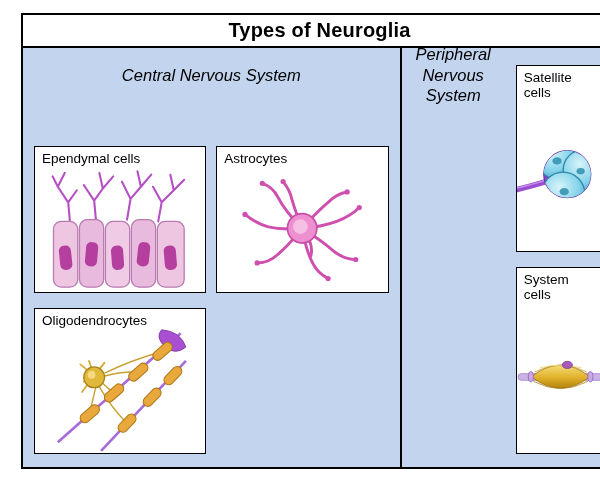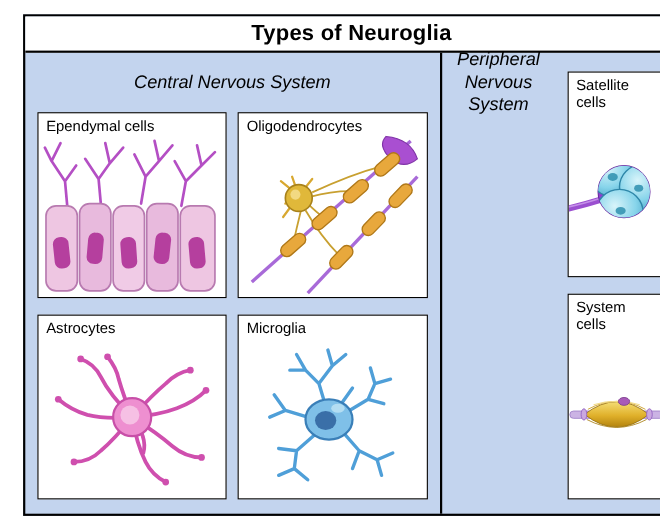--- a/index.html
+++ b/index.html
@@ -40,20 +40,21 @@
     flex: 1;
     display: flex;
     min-height: 0;
   }
   .col-cns {
     width: 63.5%;
     border-right: 2px solid #000;
     display: flex;
     flex-direction: column;
     min-height: 0;
+    gap: 44px;
   }
   .col-pns {
     flex: 1;
     display: flex;
     flex-direction: row;
     min-height: 0;
   }
   .col-header {
     height: 54px;
     flex: 0 0 54px;
@@ -139,54 +140,20 @@
                 <rect x="93" y="62" width="28" height="78" rx="9" fill="#e8badd"></rect>
                 <rect x="123" y="64" width="31" height="76" rx="9" fill="#eec6e2"></rect>
               </g>
               <g fill="#b53f9e">
                 <rect x="10" y="92" width="14" height="28" rx="6" transform="rotate(-6 17 106)"></rect>
                 <rect x="40" y="88" width="14" height="28" rx="6" transform="rotate(5 47 102)"></rect>
                 <rect x="70" y="92" width="14" height="28" rx="6" transform="rotate(-4 77 106)"></rect>
                 <rect x="100" y="88" width="14" height="28" rx="6" transform="rotate(6 107 102)"></rect>
                 <rect x="131" y="92" width="14" height="28" rx="6" transform="rotate(-5 138 106)"></rect>
               </g>
-            </svg>
-          </div>
-        </div>
-
-        <div class="panel">
-          <div class="panel-label">Oligodendrocytes</div>
-          <div class="panel-art">
-            <svg viewBox="0 0 160 145" preserveAspectRatio="xMidYMid meet">
-              <g stroke="#a86ad8" stroke-width="3" fill="none">
-                <path d="M150 6 L8 132"></path>
-                <path d="M156 38 L58 142"></path>
-              </g>
-              <path d="M128 2 Q150 4 156 22 Q144 32 132 22 Q120 10 128 2 Z" fill="#a94fd1" stroke="#8034a8"></path>
-              <g stroke="#c8a030" stroke-width="1.6" fill="none">
-                <path d="M58 62 Q66 70 73 75"></path>
-                <path d="M60 56 Q82 50 101 51"></path>
-                <path d="M56 68 Q70 92 86 108"></path>
-                <path d="M52 68 Q48 84 45 98"></path>
-                <path d="M62 52 Q96 36 126 28"></path>
-              </g>
-              <g fill="#e8a83c" stroke="#b07818" stroke-width="1.2">
-                <rect x="32" y="93.5" width="26" height="11" rx="5.5" transform="rotate(-41 45 99)"></rect>
-                <rect x="60" y="69.5" width="26" height="11" rx="5.5" transform="rotate(-41 73 75)"></rect>
-                <rect x="88" y="45.5" width="26" height="11" rx="5.5" transform="rotate(-41 101 51)"></rect>
-                <rect x="116" y="21.5" width="26" height="11" rx="5.5" transform="rotate(-41 129 27)"></rect>
-                <rect x="75.5" y="104.5" width="25" height="11" rx="5.5" transform="rotate(-46 88 110)"></rect>
-                <rect x="104.5" y="74.5" width="25" height="11" rx="5.5" transform="rotate(-46 117 80)"></rect>
-                <rect x="128.5" y="49.5" width="25" height="11" rx="5.5" transform="rotate(-46 141 55)"></rect>
-              </g>
-              <g stroke="#d8a830" stroke-width="2" stroke-linecap="round">
-                <path d="M50 55 L34 42 M50 55 L38 62 M50 55 L44 38 M50 55 L62 40 M50 55 L36 74"></path>
-              </g>
-              <circle cx="50" cy="57" r="12" fill="#e0b83a" stroke="#a8821c" stroke-width="1.5"></circle>
-              <circle cx="47" cy="54" r="4.5" fill="#f2d982"></circle>
             </svg>
           </div>
         </div>
 
         <div class="panel">
           <div class="panel-label">Astrocytes</div>
           <div class="panel-art">
             <svg viewBox="0 0 160 145" preserveAspectRatio="xMidYMid meet">
               <g stroke="#cf4fae" stroke-width="3.4" fill="none" stroke-linecap="round">
                 <path d="M80 72 Q60 52 52 36 Q46 24 34 20"></path>
@@ -209,37 +176,53 @@
                 <circle cx="14" cy="56" r="3"></circle>
                   <circle cx="58" cy="18" r="3"></circle>
               </g>
               <circle cx="80" cy="72" r="17" fill="#ee8fd0" stroke="#c84fa8" stroke-width="2"></circle>
               <circle cx="78" cy="70" r="8.5" fill="#f6c0e4"></circle>
             </svg>
           </div>
         </div>
 
         <div class="panel">
-          <div class="panel-label">Microglia</div>
+          <div class="panel-label">Oligodendrocytes</div>
           <div class="panel-art">
             <svg viewBox="0 0 160 145" preserveAspectRatio="xMidYMid meet">
-              <g stroke="#4f9fd8" stroke-width="3" fill="none" stroke-linecap="round">
-                <path d="M74 62 L68 42 M68 42 L56 30 M68 42 L80 26 M56 30 L48 16 M56 30 L42 30 M80 26 L76 12 M80 26 L92 16"></path>
-                <path d="M92 68 L112 56 M112 56 L126 60 M112 56 L118 42 M118 42 L132 38 M118 42 L114 28"></path>
-                <path d="M90 86 L104 102 M104 102 L98 118 M104 102 L120 110 M120 110 L134 104 M120 110 L124 124"></path>
-                <path d="M64 88 L48 102 M48 102 L32 100 M48 102 L46 118 M46 118 L32 124 M46 118 L58 128"></path>
-                <path d="M58 72 L38 66 M38 66 L24 72 M38 66 L28 52"></path>
-                <path d="M88 60 L98 46"></path>
-              </g>
-              <ellipse cx="77" cy="74" rx="21" ry="18" fill="#7fc0e8" stroke="#3a7fb8" stroke-width="2"></ellipse>
-              <ellipse cx="74" cy="75" rx="9.5" ry="8.5" fill="#3a6fa8"></ellipse>
-              <ellipse cx="85" cy="64" rx="6" ry="4" fill="#b3ddf2"></ellipse>
-            </svg>
-          </div>
-        </div>
+              <g stroke="#a86ad8" stroke-width="3" fill="none">
+                <path d="M150 6 L8 132"></path>
+                <path d="M156 38 L58 142"></path>
+              </g>
+              <path d="M128 2 Q150 4 156 22 Q144 32 132 22 Q120 10 128 2 Z" fill="#a94fd1" stroke="#8034a8"></path>
+              <g stroke="#c8a030" stroke-width="1.6" fill="none">
+                <path d="M58 62 Q66 70 73 75"></path>
+                <path d="M60 56 Q82 50 101 51"></path>
+                <path d="M56 68 Q70 92 86 108"></path>
+                <path d="M52 68 Q48 84 45 98"></path>
+                <path d="M62 52 Q96 36 126 28"></path>
+              </g>
+              <g fill="#e8a83c" stroke="#b07818" stroke-width="1.2">
+                <rect x="32" y="93.5" width="26" height="11" rx="5.5" transform="rotate(-41 45 99)"></rect>
+                <rect x="60" y="69.5" width="26" height="11" rx="5.5" transform="rotate(-41 73 75)"></rect>
+                <rect x="88" y="45.5" width="26" height="11" rx="5.5" transform="rotate(-41 101 51)"></rect>
+                <rect x="116" y="21.5" width="26" height="11" rx="5.5" transform="rotate(-41 129 27)"></rect>
+                <rect x="75.5" y="104.5" width="25" height="11" rx="5.5" transform="rotate(-46 88 110)"></rect>
+                <rect x="104.5" y="74.5" width="25" height="11" rx="5.5" transform="rotate(-46 117 80)"></rect>
+                <rect x="128.5" y="49.5" width="25" height="11" rx="5.5" transform="rotate(-46 141 55)"></rect>
+              </g>
+              <g stroke="#d8a830" stroke-width="2" stroke-linecap="round">
+                <path d="M50 55 L34 42 M50 55 L38 62 M50 55 L44 38 M50 55 L62 40 M50 55 L36 74"></path>
+              </g>
+              <circle cx="50" cy="57" r="12" fill="#e0b83a" stroke="#a8821c" stroke-width="1.5"></circle>
+              <circle cx="47" cy="54" r="4.5" fill="#f2d982"></circle>
+            </svg>
+          </div>
+        </div>
+
 
       </div>
     </div>
 
     <div class="col-pns">
       <div class="col-header">Peripheral Nervous System</div>
       <div class="panels-pns">
 
         <div class="panel">
           <div class="panel-label">Satellite cells</div>

